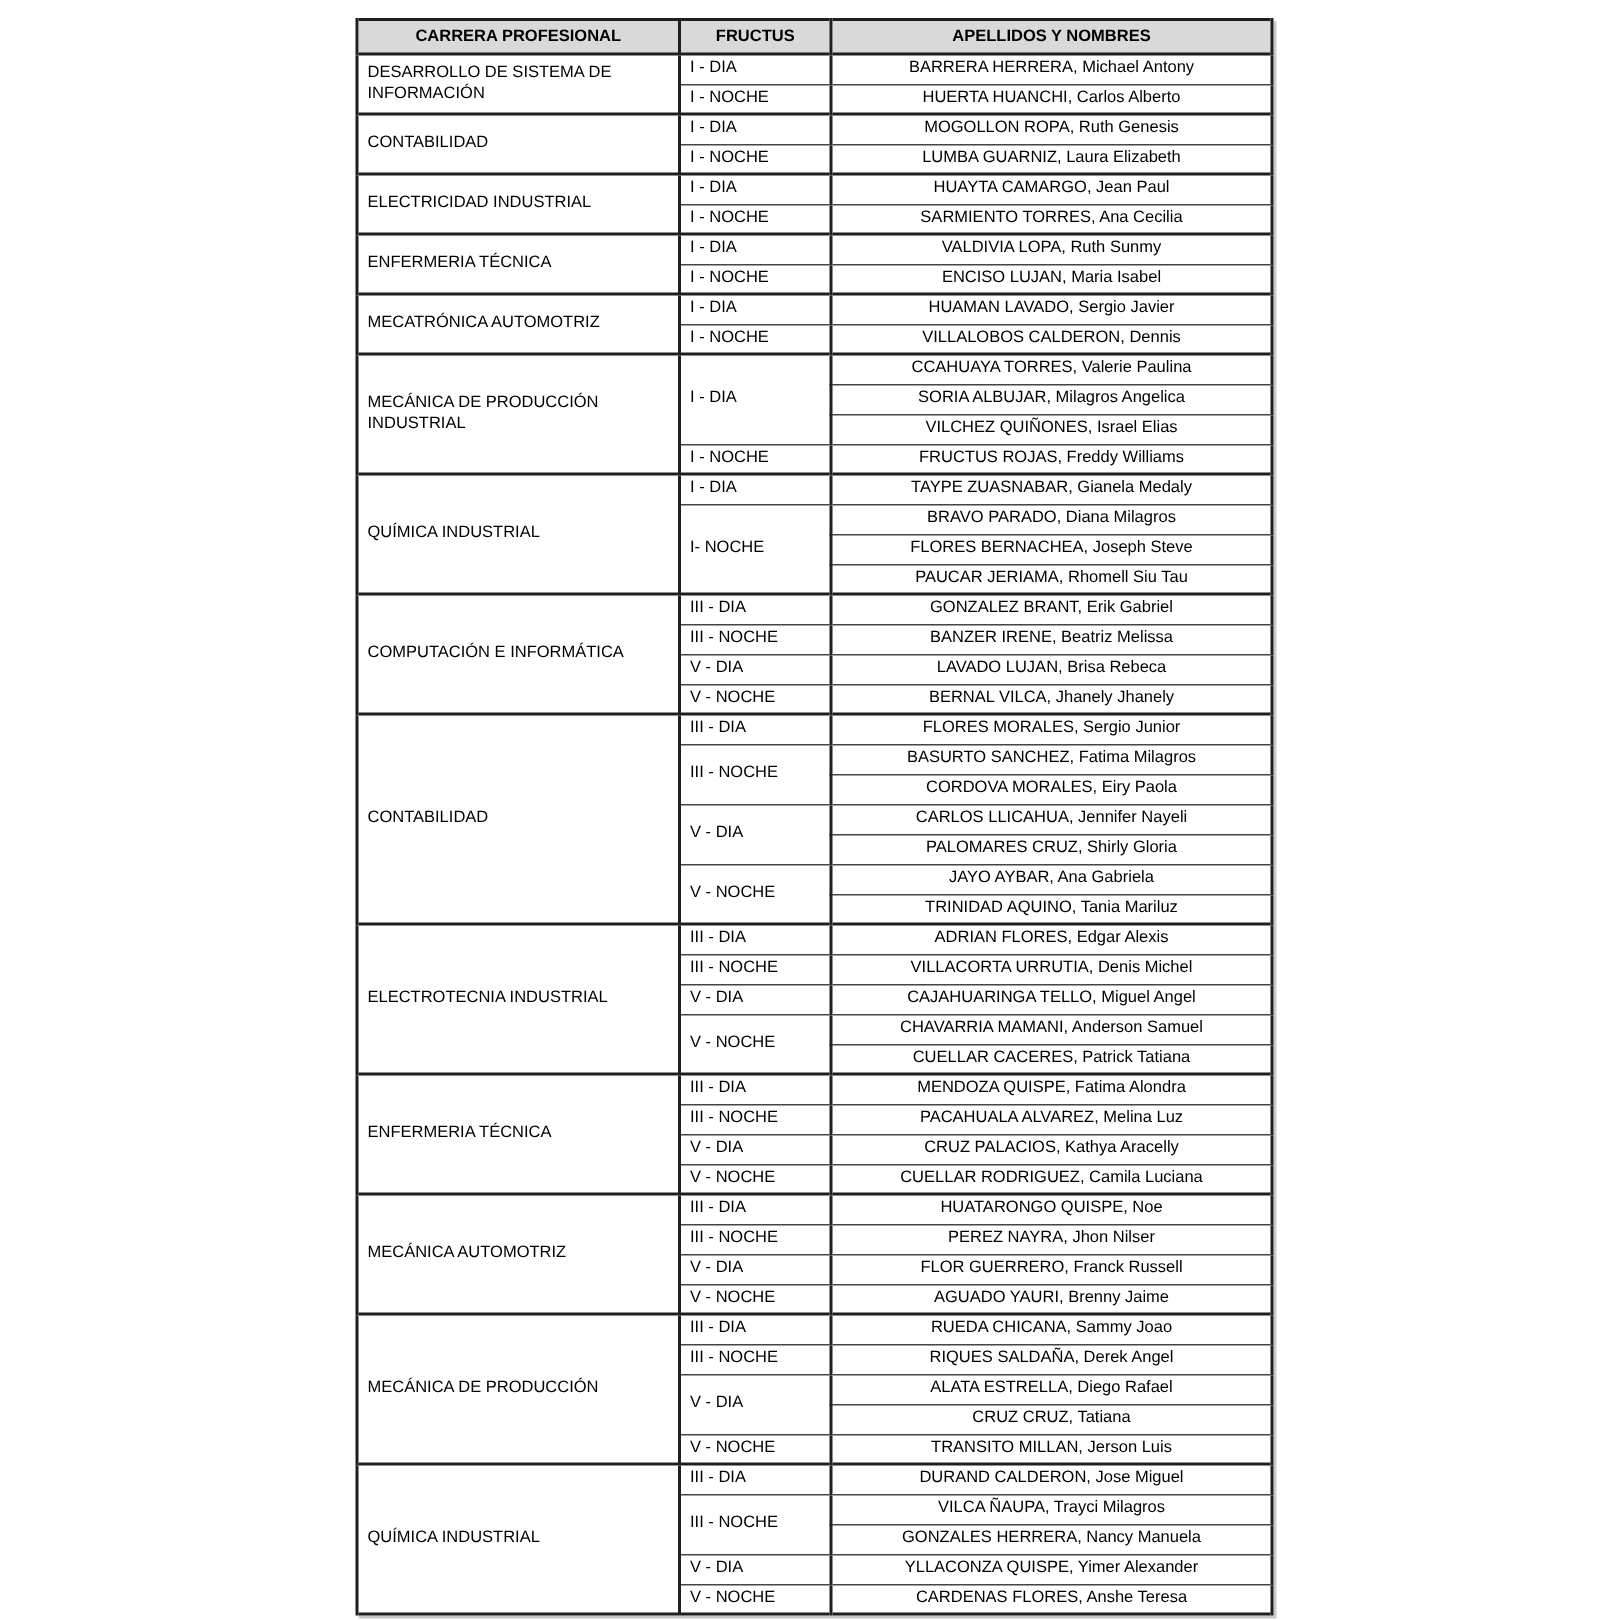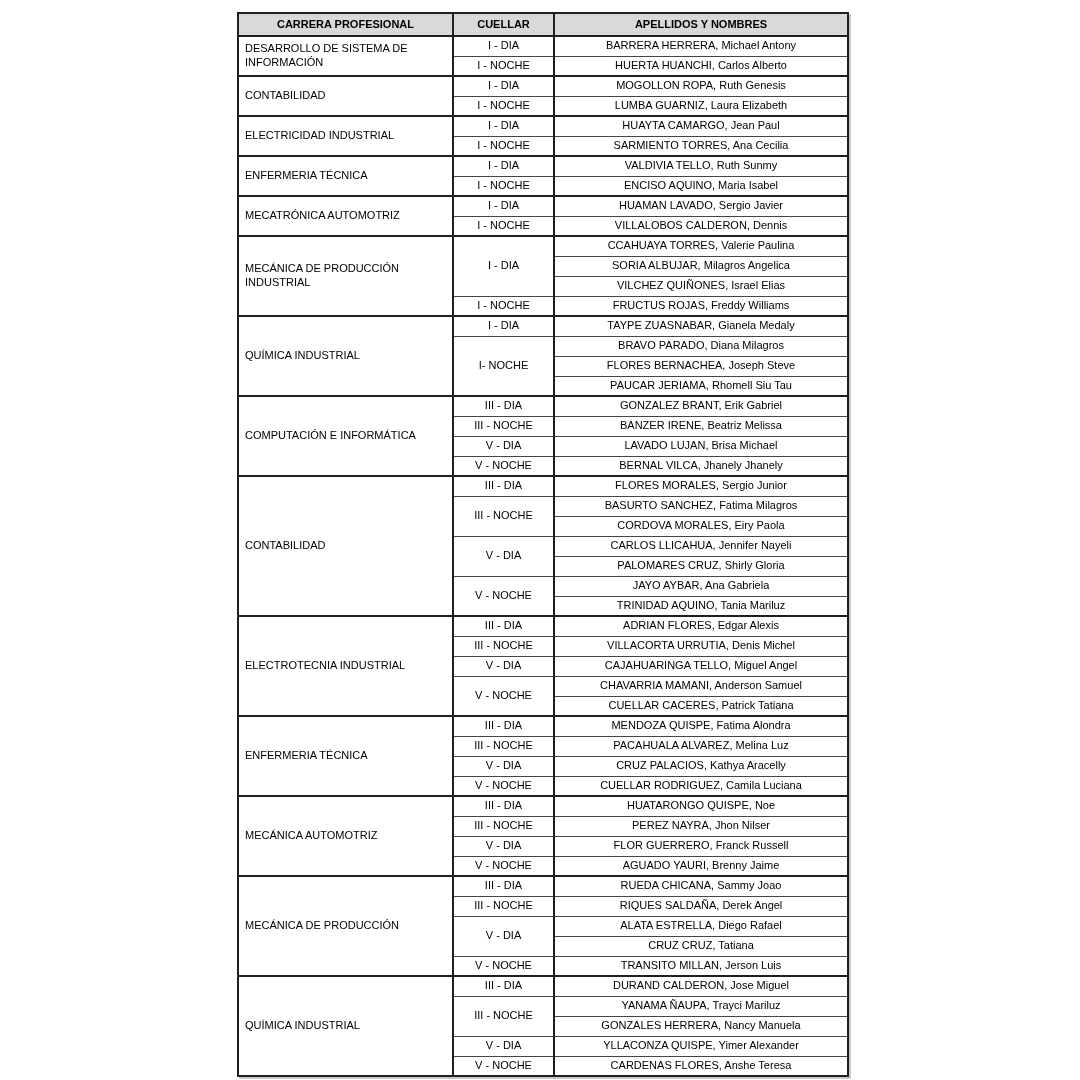--- a/index.html
+++ b/index.html
@@ -49,37 +49,37 @@
   thead tr { height: 23px; margin-top: 20px; }
   thead th {
     background: #d9d9d9;
     font-weight: bold;
     text-align: center;
     border-bottom: 2px solid #1f1f1f;
   }
   tbody tr { height: 20px; }
   tbody tr.g-top td { border-top: 2px solid #1f1f1f; }
   td.career { text-align: left; }
-  td.sem    { text-align: center; }
+  td.sem    { }
   td.name   { text-align: center; }
 </style>
 </head>
 <body>
 
 <div class="page">
   <table class="roster">
     <colgroup>
       <col style="width:215px">
       <col style="width:101px">
       <col style="width:294px">
     </colgroup>
     <thead>
       <tr>
         <th>CARRERA PROFESIONAL</th>
-        <th>CUELLAR</th>
+        <th>FRUCTUS</th>
         <th>APELLIDOS Y NOMBRES</th>
       </tr>
     </thead>
     <tbody id="roster-body">
         <tr class="g-top">
           <td class="career" rowspan="2">DESARROLLO DE SISTEMA DE INFORMACIÓN</td>
           <td class="sem" rowspan="1">I - DIA</td>
           <td class="name">BARRERA HERRERA, Michael Antony</td>
         </tr>
         <tr>
@@ -100,25 +100,25 @@
           <td class="sem" rowspan="1">I - DIA</td>
           <td class="name">HUAYTA CAMARGO, Jean Paul</td>
         </tr>
         <tr>
           <td class="sem" rowspan="1">I - NOCHE</td>
           <td class="name">SARMIENTO TORRES, Ana Cecilia</td>
         </tr>
         <tr class="g-top">
           <td class="career" rowspan="2">ENFERMERIA TÉCNICA</td>
           <td class="sem" rowspan="1">I - DIA</td>
-          <td class="name">VALDIVIA TELLO, Ruth Sunmy</td>
-        </tr>
-        <tr>
-          <td class="sem" rowspan="1">I - NOCHE</td>
-          <td class="name">ENCISO AQUINO, Maria Isabel</td>
+          <td class="name">VALDIVIA LOPA, Ruth Sunmy</td>
+        </tr>
+        <tr>
+          <td class="sem" rowspan="1">I - NOCHE</td>
+          <td class="name">ENCISO LUJAN, Maria Isabel</td>
         </tr>
         <tr class="g-top">
           <td class="career" rowspan="2">MECATRÓNICA AUTOMOTRIZ</td>
           <td class="sem" rowspan="1">I - DIA</td>
           <td class="name">HUAMAN LAVADO, Sergio Javier</td>
         </tr>
         <tr>
           <td class="sem" rowspan="1">I - NOCHE</td>
           <td class="name">VILLALOBOS CALDERON, Dennis</td>
         </tr>
@@ -156,21 +156,21 @@
           <td class="career" rowspan="4">COMPUTACIÓN E INFORMÁTICA</td>
           <td class="sem" rowspan="1">III - DIA</td>
           <td class="name">GONZALEZ BRANT, Erik Gabriel</td>
         </tr>
         <tr>
           <td class="sem" rowspan="1">III - NOCHE</td>
           <td class="name">BANZER IRENE, Beatriz Melissa</td>
         </tr>
         <tr>
           <td class="sem" rowspan="1">V - DIA</td>
-          <td class="name">LAVADO LUJAN, Brisa Michael</td>
+          <td class="name">LAVADO LUJAN, Brisa Rebeca</td>
         </tr>
         <tr>
           <td class="sem" rowspan="1">V - NOCHE</td>
           <td class="name">BERNAL VILCA, Jhanely Jhanely</td>
         </tr>
         <tr class="g-top">
           <td class="career" rowspan="7">CONTABILIDAD</td>
           <td class="sem" rowspan="1">III - DIA</td>
           <td class="name">FLORES MORALES, Sergio Junior</td>
         </tr>
@@ -269,21 +269,21 @@
           <td class="sem" rowspan="1">V - NOCHE</td>
           <td class="name">TRANSITO MILLAN, Jerson Luis</td>
         </tr>
         <tr class="g-top">
           <td class="career" rowspan="5">QUÍMICA INDUSTRIAL</td>
           <td class="sem" rowspan="1">III - DIA</td>
           <td class="name">DURAND CALDERON, Jose Miguel</td>
         </tr>
         <tr>
           <td class="sem" rowspan="2">III - NOCHE</td>
-          <td class="name">YANAMA ÑAUPA, Trayci Mariluz</td>
+          <td class="name">VILCA ÑAUPA, Trayci Milagros</td>
         </tr>
         <tr>
           <td class="name">GONZALES HERRERA, Nancy Manuela</td>
         </tr>
         <tr>
           <td class="sem" rowspan="1">V - DIA</td>
           <td class="name">YLLACONZA QUISPE, Yimer Alexander</td>
         </tr>
         <tr>
           <td class="sem" rowspan="1">V - NOCHE</td>

